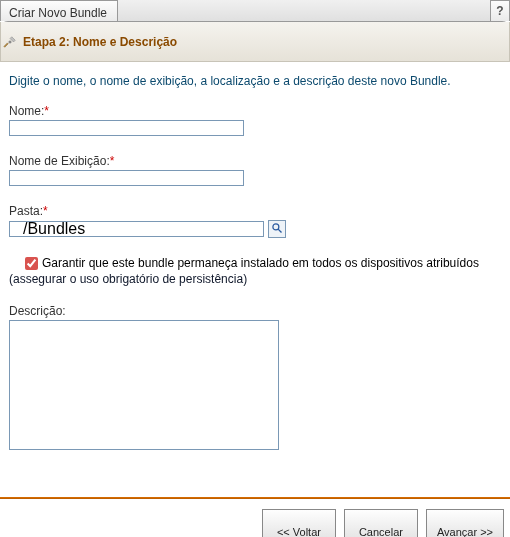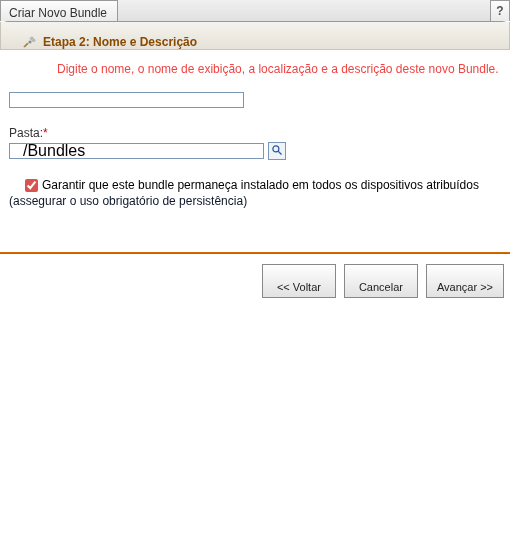--- a/index.html
+++ b/index.html
@@ -37,39 +37,39 @@
     display: flex;
     align-items: center;
     justify-content: center;
     background: linear-gradient(#fdfdfd, #eaeaea);
     font-weight: bold;
     color: #555;
     cursor: pointer;
   }
   .step-bar {
     display: flex;
-    align-items: flex-end;
-    height: 28px;
-    padding: 0 22px;
+    align-items: center;
+    height: 40px;
+    padding: 0 2px;
     background: linear-gradient(#f5f3ee, #e6e2d8);
     border: 1px solid #c8c4b8;
     border-top: none;
   }
   .step-icon { margin-right: 6px; display:flex; }
   .step-title {
     font-weight: bold;
     color: #8a4a00;
     font-size: 12px;
   }
   .content {
     padding: 12px 8px 8px 8px;
     border-left: 1px solid #fff;
     border-right: 1px solid #fff;
   }
-  .intro { color: #ef4444; margin-bottom: 16px; margin-left: 48px; }
+  .intro { color: #0c4a6e; margin-bottom: 16px; }
   .field-label { color: #333; margin-bottom: 2px; }
   .req { color: #cc0000; }
   .text-input {
     width: 235px;
     height: 16px;
     border: 1px solid #7a98b5;
     padding: 2px 13px;
     font-size: 16px;
   }
   .text-input.small { width: 255px; }
@@ -139,23 +139,32 @@
     </svg>
   </span>
   <span class="step-title">Etapa 2: Nome e Descrição</span>
 </div>
 
 <div class="content">
 
   <div class="intro">Digite o nome, o nome de exibição, a localização e a descrição deste novo Bundle.</div>
 
   <div class="field-block">
+    <div class="field-label">
+      <span>Nome:</span><span class="req">*</span>
+    </div>
     <input type="text" class="text-input" value="" style="">
   </div>
 
+  <div class="field-block">
+    <div class="field-label">
+      <span>Nome de Exibição:</span><span class="req">*</span>
+    </div>
+    <input type="text" class="text-input" value="" style="">
+  </div>
 
   <div class="field-block">
     <div class="field-label">
       <span>Pasta:</span><span class="req">*</span>
     </div>
     <div class="folder-row">
       <input type="text" class="text-input small" value="/Bundles" style="">
       <button class="browse-btn">
         <span>
           <svg width="12" height="12" viewBox="0 0 16 16">
@@ -166,20 +175,24 @@
       </button>
     </div>
   </div>
 
   <div class="checkbox-row">
     <input type="checkbox" checked="" style="">
     <span>Garantir que este bundle permaneça instalado em todos os dispositivos atribuídos</span>
   </div>
   <div class="persist-note">(assegurar o uso obrigatório de persistência)</div>
 
+  <div class="field-block">
+    <div class="field-label">Descrição:</div>
+    <textarea class="desc" value="" style=""></textarea>
+  </div>
 
 </div>
 
 <div class="footer-sep"></div>
 
 <div class="button-row">
   <button class="btn">&lt;&lt; Voltar</button>
   <button class="btn">Cancelar</button>
   <button class="btn">Avançar &gt;&gt;</button>
 </div>

